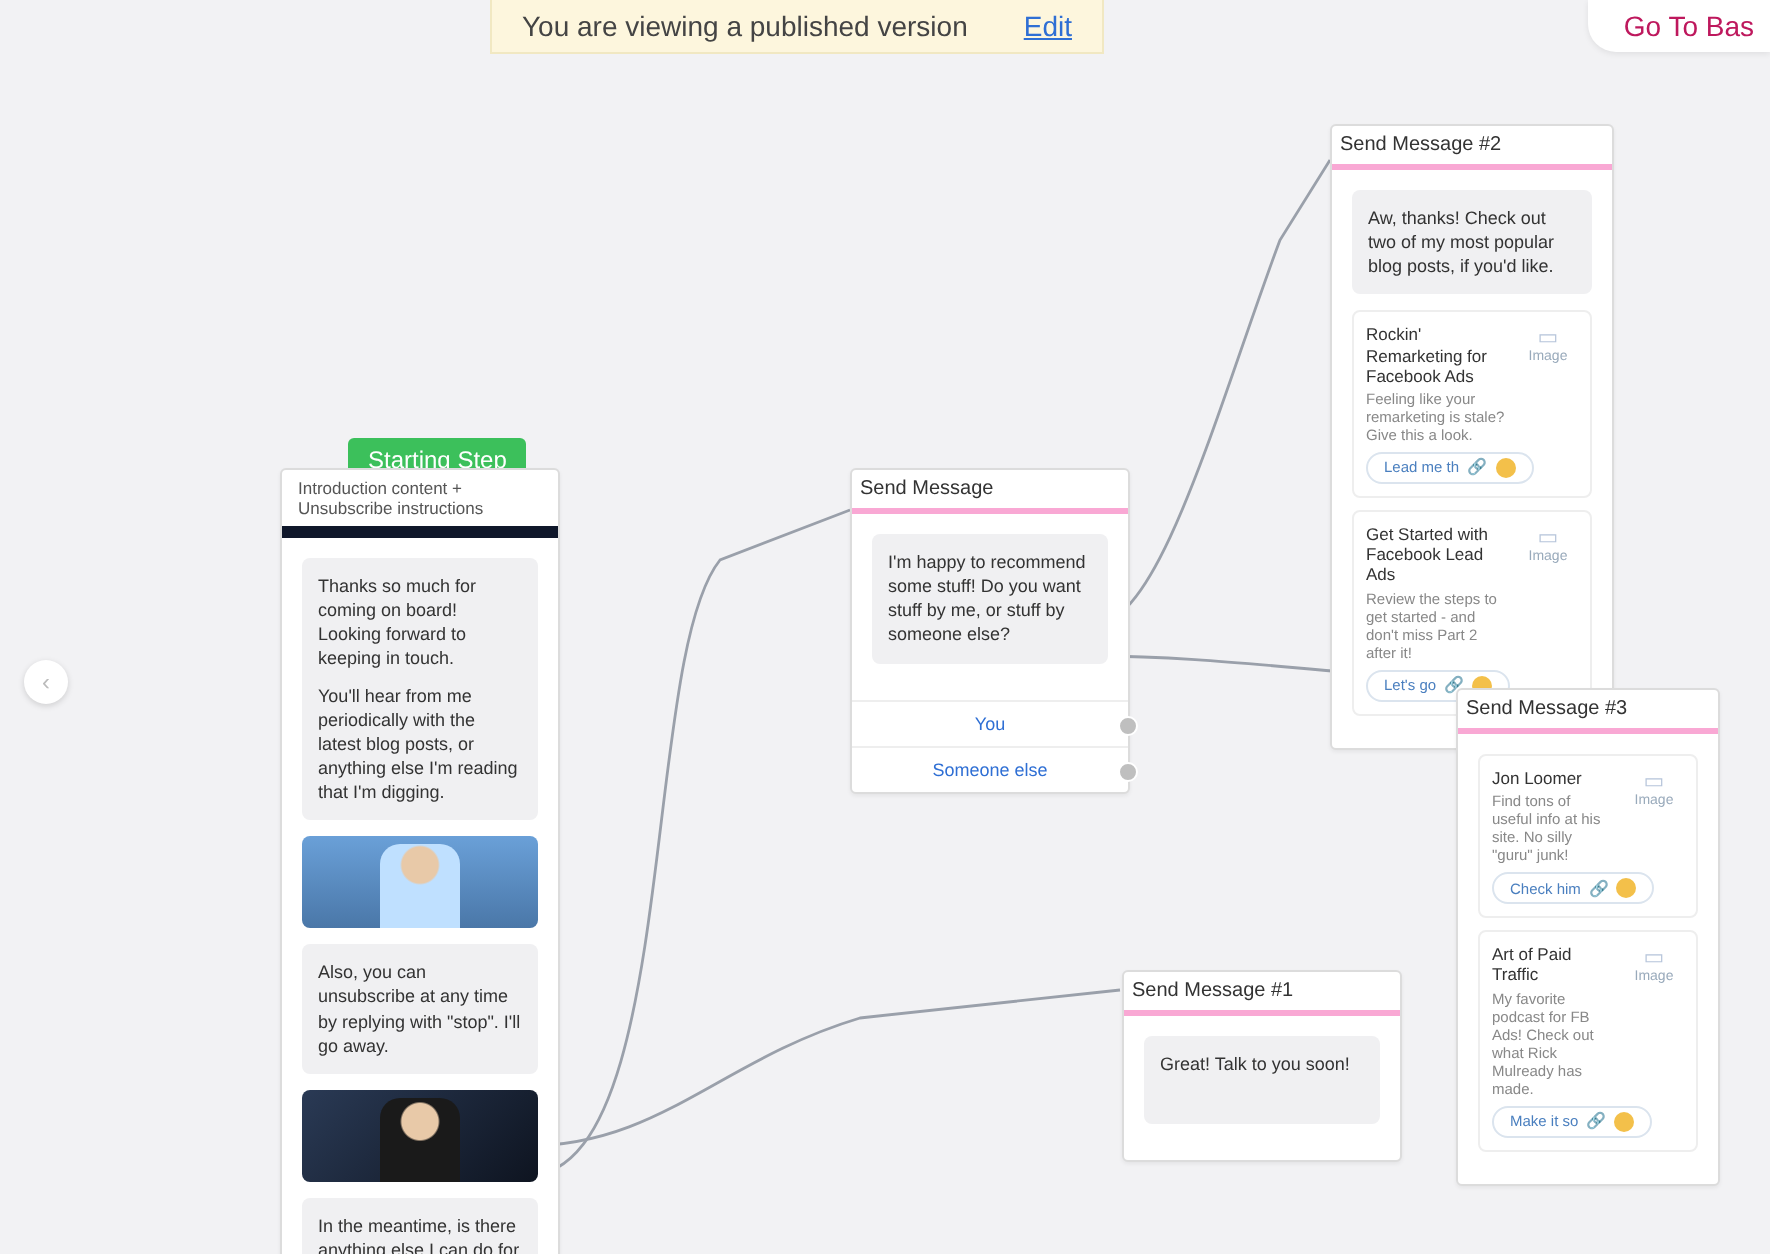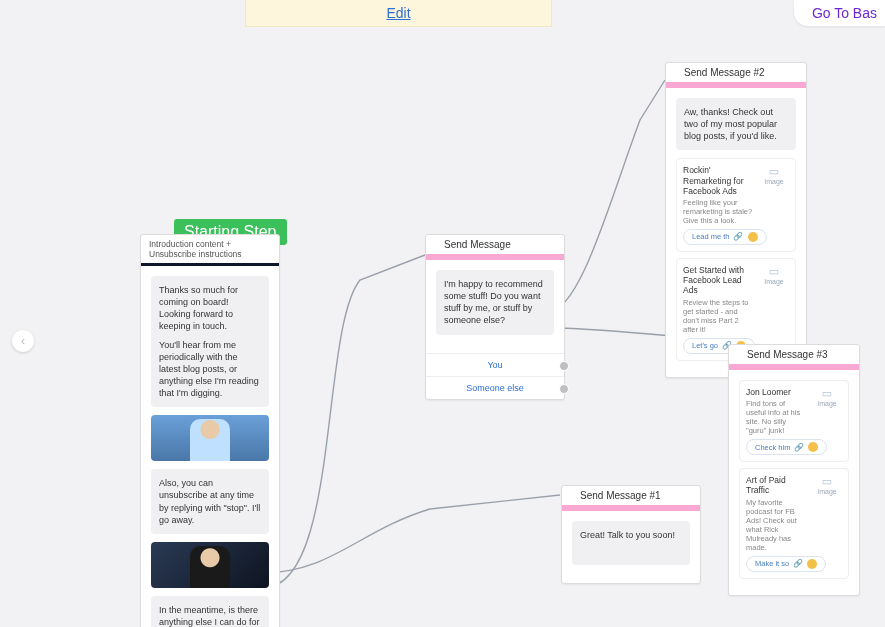--- a/index.html
+++ b/index.html
@@ -1,24 +1,24 @@
 <!DOCTYPE html>
 <html><head>
 <meta charset="utf-8">
 <style>
 html,body{margin:0;padding:0;width:885px;height:627px;background:#f2f2f4;font-family:-apple-system,BlinkMacSystemFont,"Segoe UI",Helvetica,Arial,sans-serif;overflow:hidden;position:relative}
 .banner{position:absolute;left:245px;top:0;width:305px;height:26px;background:#fdf6dd;border:1px solid #f1e8c2;border-top:none;display:flex;align-items:center;justify-content:center;gap:28px;font-size:14px;color:#444}
 .banner a{color:#2f6fd4;text-decoration:underline;cursor:pointer}
-.go{position:absolute;right:0;top:0;height:26px;background:#fff;border-radius:0 0 0 14px;padding:0 8px 0 18px;display:flex;align-items:center;font-size:14px;color:#6d28d9;box-shadow:0 1px 3px rgba(0,0,0,0.08)}
+.go{position:absolute;right:0;top:0;height:26px;background:#fff;border-radius:0 0 0 14px;padding:0 8px 0 18px;display:flex;align-items:center;font-size:14px;color:#be185d;box-shadow:0 1px 3px rgba(0,0,0,0.08)}
 .navbtn{position:absolute;left:12px;top:330px;width:22px;height:22px;border-radius:50%;background:#fff;box-shadow:0 1px 3px rgba(0,0,0,0.15);display:flex;align-items:center;justify-content:center;color:#bbb;font-size:12px}
 svg.wires{position:absolute;left:0;top:0;width:885px;height:627px;pointer-events:none}
 .node{position:absolute;background:#fff;border:1px solid #dcdcdc;border-radius:3px;box-shadow:0 1px 2px rgba(0,0,0,0.06)}
-.node .hdr{font-size:10px;color:#333;padding:4px 18px;border-bottom:6px solid #f9a8d4}
-.start-tag{position:absolute;background:#3cc05b;color:#fff;font-size:16px;padding:4px 10px;border-radius:3px}
-.sub{font-size:8.5px;color:#555;padding:4px 8px;border-bottom:3px solid #0f172a}
+.node .hdr{font-size:10px;color:#333;padding:4px 4px;border-bottom:3px solid #f9a8d4}
+.start-tag{position:absolute;background:#3cc05b;color:#fff;font-size:12px;padding:4px 10px;border-radius:3px}
+.sub{font-size:8.5px;color:#555;padding:4px 8px;border-bottom:6px solid #0f172a}
 .body{padding:10px}
 .bubble{background:#f0f0f2;border-radius:4px;padding:8px;font-size:9px;color:#333;line-height:1.35;margin-bottom:8px}
 .bubble p{margin:0 0 6px 0}
 .bubble p:last-child{margin:0}
 .img{width:100%;height:46px;border-radius:4px;margin-bottom:8px;background:linear-gradient(135deg,#2a3a55 0%,#0e1420 100%);display:flex;align-items:flex-end;justify-content:center;overflow:hidden}
 .img.gif1{background:linear-gradient(180deg,#6aa0d8 0%,#4a77a8 100%)}
 .person{width:40px;height:42px;background:radial-gradient(circle at 50% 28%,#e8c9a8 0 9px,transparent 10px),linear-gradient(#1a1a1a,#1a1a1a);border-radius:10px 10px 0 0}
 .gif1 .person{background:radial-gradient(circle at 50% 25%,#e8c9a8 0 9px,transparent 10px),linear-gradient(#bfe0ff,#bfe0ff);}
 .opt{border-top:1px solid #eee;font-size:9px;color:#2f6fd4;text-align:center;padding:6px 0;position:relative}
 .dot{position:absolute;right:-5px;top:50%;width:8px;height:8px;margin-top:-4px;border-radius:50%;background:#bfbfbf;border:1px solid #fff}
@@ -28,20 +28,21 @@
 .card .thumb{position:absolute;right:6px;top:6px;width:30px;text-align:center;font-size:7px;color:#9ab}
 .card .thumb .ic{font-size:11px;color:#b8c6db}
 .pill{display:inline-flex;align-items:center;gap:4px;border:1px solid #dbe4ee;border-radius:10px;padding:2px 8px;font-size:7.5px;color:#4a7fbf;margin-top:4px}
 .pill .y{width:10px;height:10px;border-radius:50%;background:#f3c04a;display:inline-block}
 .link-ic{color:#9db6d6;font-size:8px}
 </style>
 </head>
 <body>
 
 <div class="banner">
+  <span>You are viewing a published version</span>
   <a>Edit</a>
 </div>
 <div class="go">
     <span>Go To Bas</span>
   </div>
 <div class="navbtn">
     <span>‹</span>
   </div>
 
 <svg class="wires">

